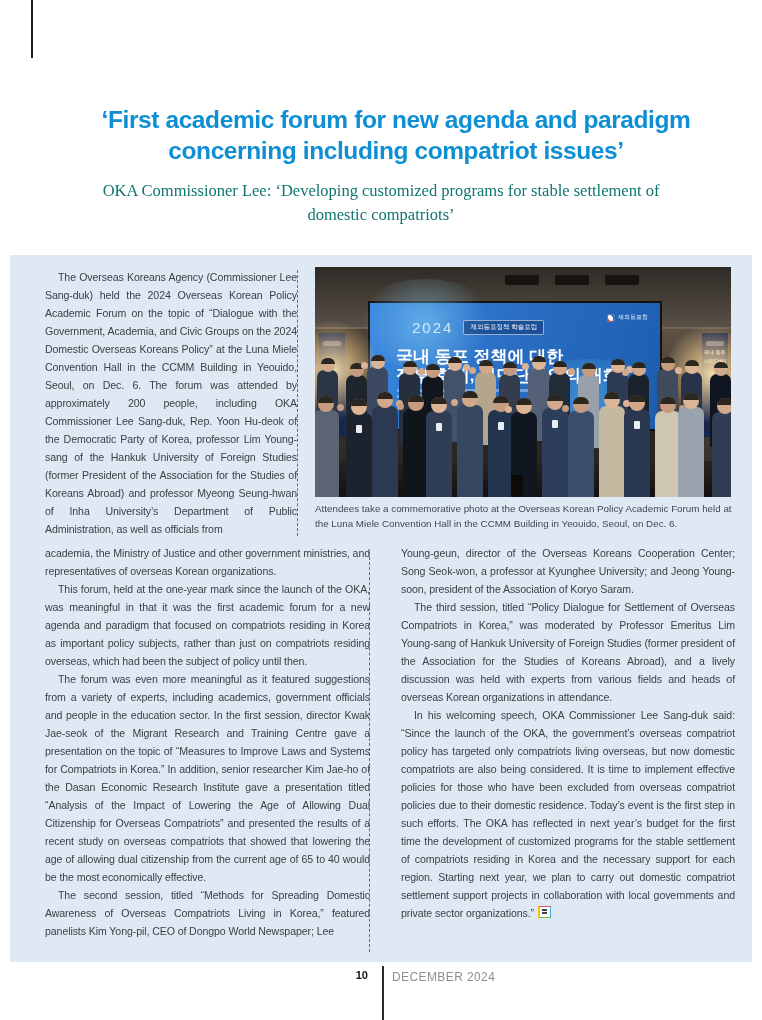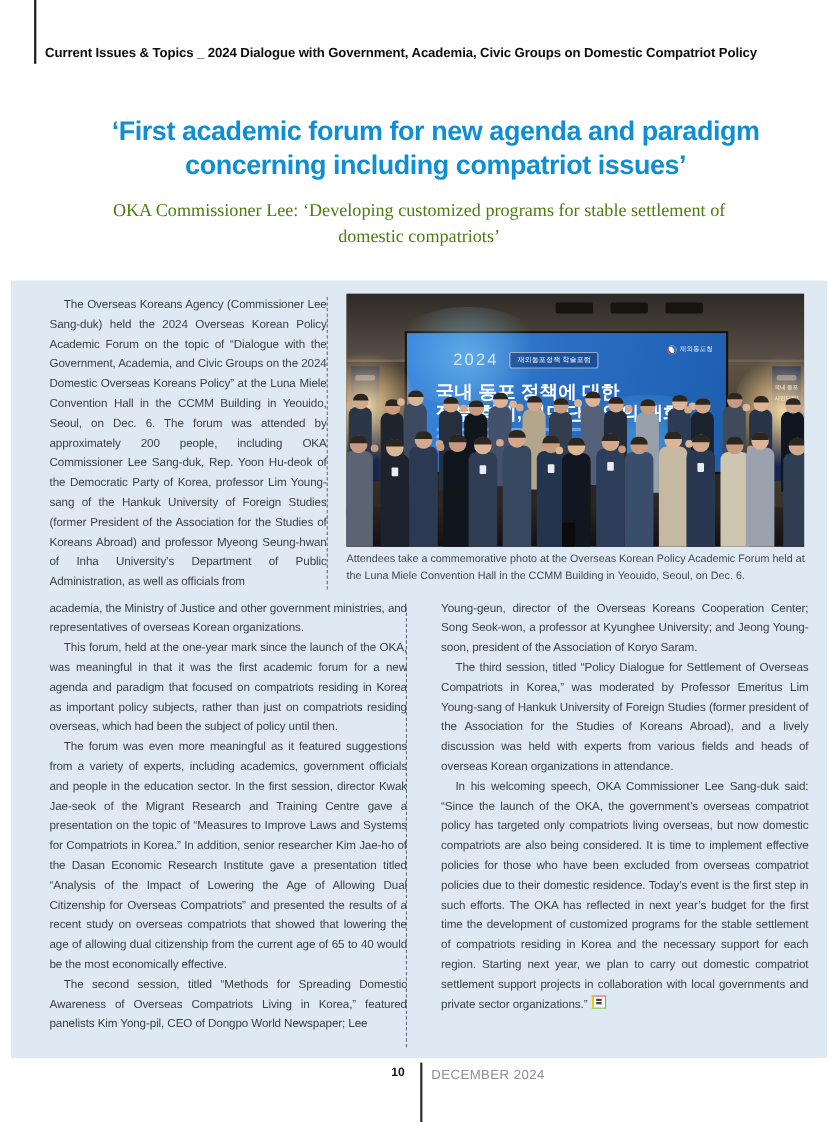--- a/index.html
+++ b/index.html
@@ -8,21 +8,21 @@
 
   
   .kicker-rule{position:absolute;left:31px;top:0;width:2px;height:58px;background:#1a1a1a;}
   .kicker{position:absolute;left:41px;top:41px;width:700px;font-size:12px;font-weight:bold;
           color:#0d0d0d;letter-spacing:-0.1px;}
 
   .headline{position:absolute;left:0;top:104px;width:762px;margin:0;text-align:center;
             font-size:24.5px;line-height:31px;font-weight:bold;color:#0e8ed3;letter-spacing:-0.4px;padding-left:15px;}
   .subhead{position:absolute;left:0;top:179px;width:762px;margin:0;text-align:center;
            font-family:"Liberation Serif",serif;font-weight:normal;
-           font-size:16.5px;line-height:23.5px;color:#4d7c0f;}
+           font-size:16.5px;line-height:23.5px;color:#0f766e;}
 
   
   .panel{position:absolute;left:10px;top:255px;width:742px;height:707px;background:#dfe9f4;overflow:hidden;}
 
   .bodytext{font-size:10.6px;line-height:18px;letter-spacing:-0.1px;color:#3d4045;
             text-align:justify;}
   .col-narrow{position:absolute;left:35px;top:13px;width:252px;}
   .col-left{position:absolute;left:35px;top:289px;width:325px;}
   .col-right{position:absolute;left:391px;top:289px;width:334px;}
   .col-left p,.col-right p{margin:0;}
@@ -92,21 +92,20 @@
         font-size:11px;font-weight:bold;color:#111;}
   .frule{position:absolute;left:382px;top:966px;width:2px;height:54px;background:#2b2b2b;}
   .issue{position:absolute;left:392px;top:970px;font-size:12px;letter-spacing:0.4px;color:#8f8f8f;}
 </style>
 </head>
 <body>
 
 <div class="page">
 
   <div class="kicker-rule"></div>
-  <div class="kicker">Current Issues &amp; Topics _ 2024 Dialogue with Government, Academia, Civic Groups on Domestic Compatriot Policy</div>
 
   <h1 class="headline"><span>‘First academic forum for new agenda and paradigm</span><br><span>concerning including compatriot issues’</span></h1>
 
   <h2 class="subhead"><span>OKA Commissioner Lee: ‘Developing customized programs for stable settlement of</span><br><span>domestic compatriots’</span></h2>
 
   <div class="panel">
 
     <div class="col-narrow bodytext para">The Overseas Koreans Agency (Commissioner Lee Sang-duk) held the 2024 Overseas Korean Policy Academic Forum on the topic of “Dialogue with the Government, Academia, and Civic Groups on the 2024 Domestic Overseas Koreans Policy” at the Luna Miele Convention Hall in the CCMM Building in Yeouido, Seoul, on Dec. 6. The forum was attended by approximately 200 people, including OKA Commissioner Lee Sang-duk, Rep. Yoon Hu-deok of the Democratic Party of Korea, professor Lim Young-sang of the Hankuk University of Foreign Studies (former President of the Association for the Studies of Koreans Abroad) and professor Myeong Seung-hwan of Inha University’s Department of Public Administration, as well as officials from</div>
 
     <div class="vdash vdash-top"></div>

